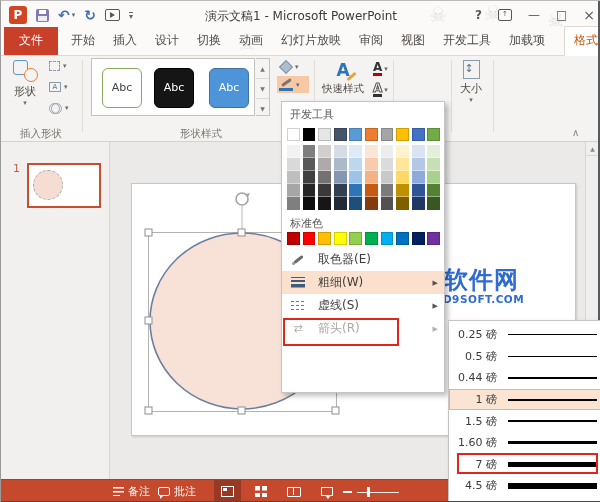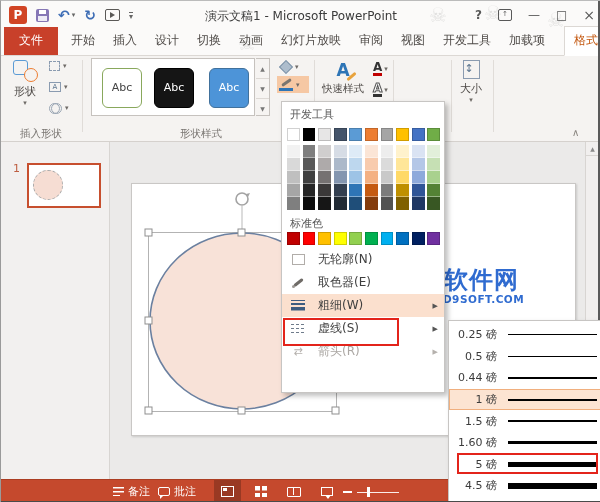--- a/index.html
+++ b/index.html
@@ -405,26 +405,20 @@
         <span class="sw" style="background: rgb(146, 208, 80);"></span>
         <span class="sw" style="background: rgb(0, 176, 80);"></span>
         <span class="sw" style="background: rgb(0, 176, 240);"></span>
         <span class="sw" style="background: rgb(0, 112, 192);"></span>
         <span class="sw" style="background: rgb(0, 32, 96);"></span>
         <span class="sw" style="background: rgb(112, 48, 160);"></span>
       </div>
     <div id="menu-items">
         <div class="mrow">
           <span class="micon">
-            <span class="icon-no-outline"></span>
-          </span>
-          <span class="mlabel">无轮廓(N)</span>
-        </div>
-        <div class="mrow">
-          <span class="micon">
             <span class="icon-eyedropper"></span>
           </span>
           <span class="mlabel">取色器(E)</span>
         </div>
         <div class="mrow mrow-hl">
           <span class="micon">
             <span class="icon-weight"></span>
           </span>
           <span class="mlabel">粗细(W)</span>
           <span class="marr">▶</span>
@@ -465,21 +459,21 @@
       </div>
       <div class="wrow">
         <span class="wlabel">1.5 磅</span>
         <div class="wline" style="height: 2.6px;"></div>
       </div>
       <div class="wrow">
         <span class="wlabel">1.60 磅</span>
         <div class="wline" style="height: 3.2px;"></div>
       </div>
       <div class="wrow">
-        <span class="wlabel">5 磅</span>
+        <span class="wlabel">7 磅</span>
         <div class="wline" style="height: 4.5px;"></div>
       </div>
       <div class="wrow">
         <span class="wlabel">4.5 磅</span>
         <div class="wline" style="height: 6px;"></div>
       </div>
       <div class="wrow">
         <span class="wlabel">6 磅</span>
       </div>
     </div>

